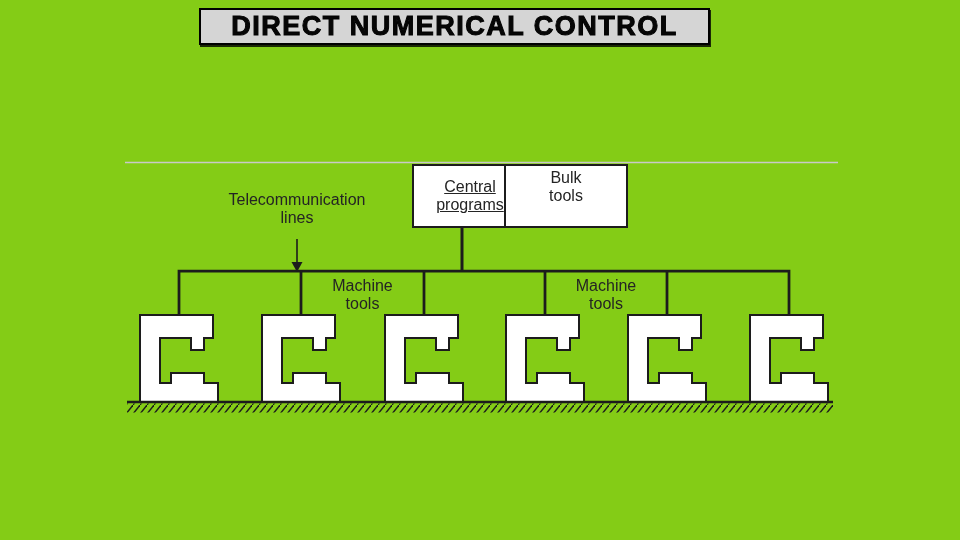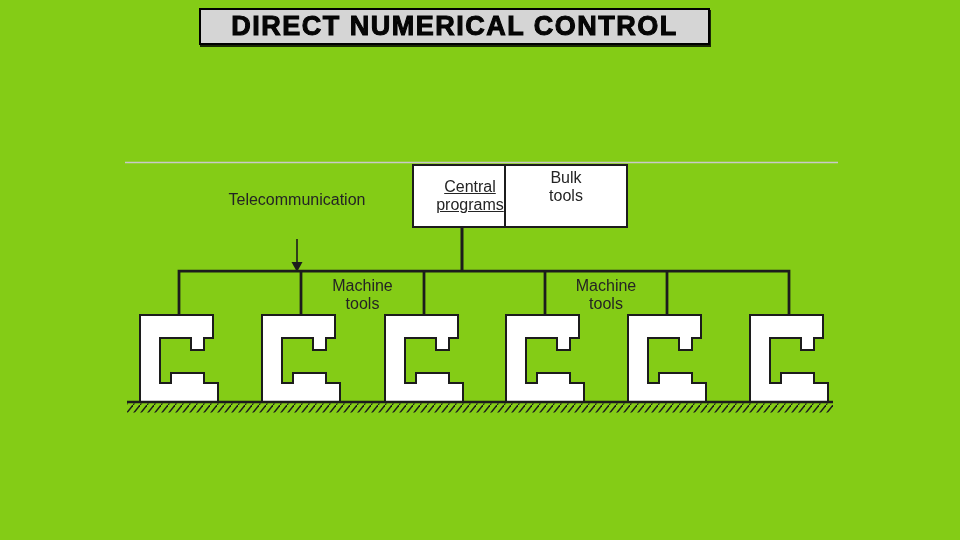--- a/index.html
+++ b/index.html
@@ -106,20 +106,21 @@
     <span>programs</span>
   </div>
 
   <div class="diagram-label lbl-bulk">
     <span>Bulk</span>
     <span>tools</span>
   </div>
 
   <div class="diagram-label lbl-telecom">
     <span>Telecommunication</span>
+    <span>lines</span>
   </div>
 
   <div class="diagram-label lbl-mtools-l">
     <span>Machine</span>
     <span>tools</span>
   </div>
 
   <div class="diagram-label lbl-mtools-r">
     <span>Machine</span>
     <span>tools</span>

